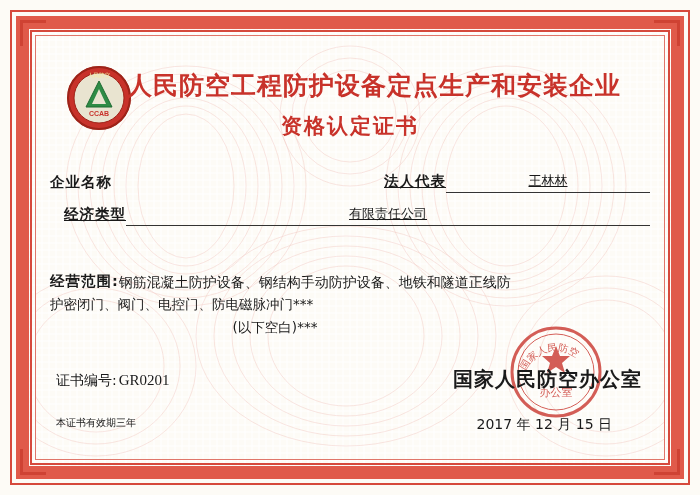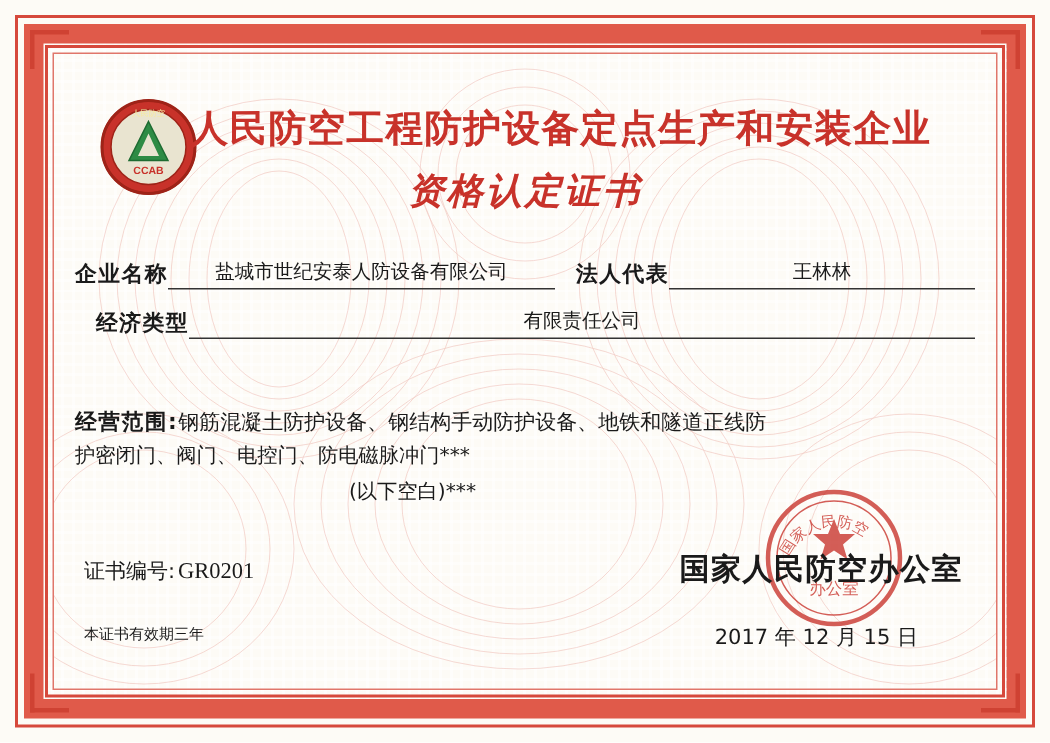--- a/index.html
+++ b/index.html
@@ -116,26 +116,25 @@
     font-size: 25px;
     letter-spacing: 1px;
     color: #c8322a;
     padding-left: 48px;
     line-height: 1.15;
     white-space: nowrap;
   }
   .title-sub {
     font-family: "DejaVu Sans", sans-serif;
     font-weight: bold;
-    font-size: 24px;
+    font-size: 21px;
     letter-spacing: 2px;
     color: #c8322a;
     margin-top: 13px;
     line-height: 1.15;
-    font-style: italic;
   }
 
   
   .fields {
     position: absolute;
     left: 14px; right: 14px;
     top: 136px;
     font-family: "DejaVu Sans", sans-serif;
     color: #1a1a1a;
   }
@@ -155,21 +154,21 @@
     flex: 1;
     font-size: 13px;
     border-bottom: 1px solid #333;
     padding: 0 4px 2px 4px;
     text-align: center;
     white-space: nowrap;
     overflow: hidden;
   }
   .val.small { font-size: 12.5px; }
   .col-left { display: flex; align-items: flex-end; width: 320px; }
-  .col-right { display: flex; align-items: flex-end; flex: 1; margin-left: 14px; }
+  .col-right { display: flex; align-items: flex-start; flex: 1; margin-left: 14px; text-decoration: underline; }
 
   
   .scope {
     position: absolute;
     left: 14px; right: 14px;
     top: 236px;
     font-family: "DejaVu Sans", sans-serif;
     color: #1a1a1a;
   }
   .scope-line {
@@ -317,21 +316,20 @@
 
     <div class="title-block">
       <div class="title-main">人民防空工程防护设备定点生产和安装企业</div>
       <div class="title-sub">资格认定证书</div>
     </div>
 
     <div class="fields">
       <div class="row">
         <div class="col-left">
           <span class="lbl">企业名称</span>
-          <span class="val">盐城市世纪安泰人防设备有限公司</span>
         </div>
         <div class="col-right">
           <span class="lbl">法人代表</span>
           <span class="val">王林林</span>
         </div>
       </div>
       <div class="row">
         <div class="col-right">
           <span class="lbl">经济类型</span>
           <span class="val">有限责任公司</span>

